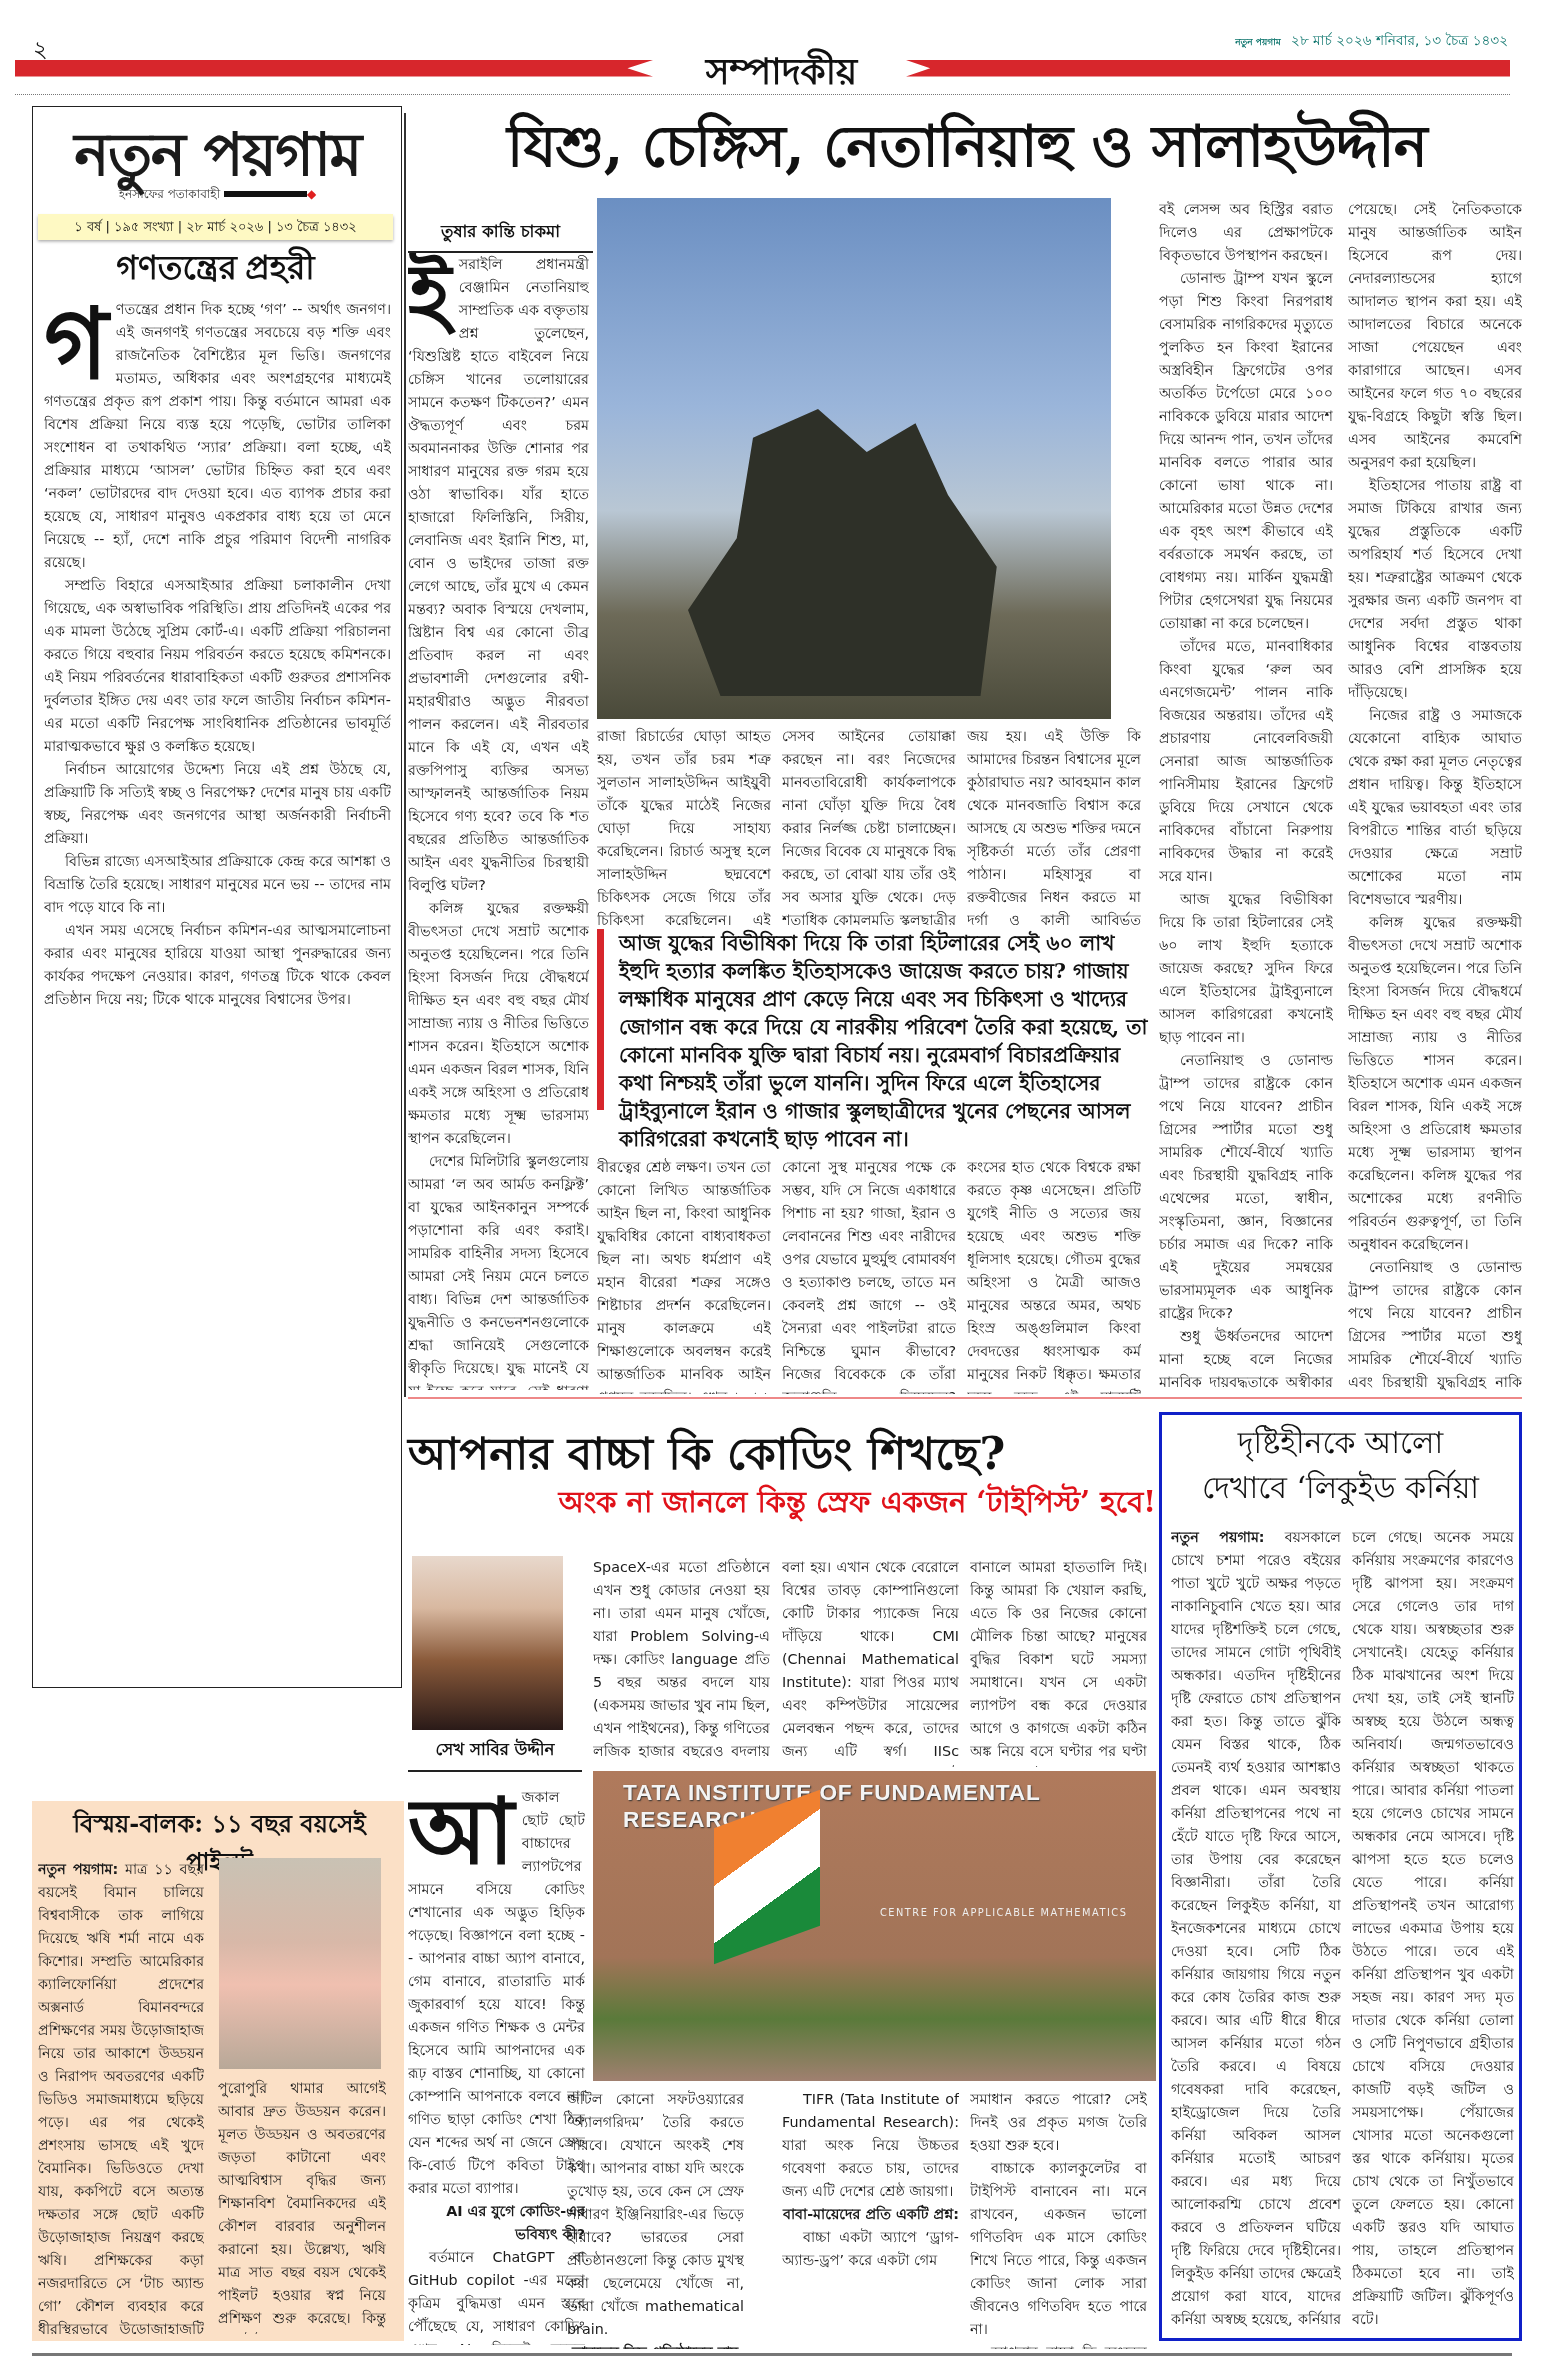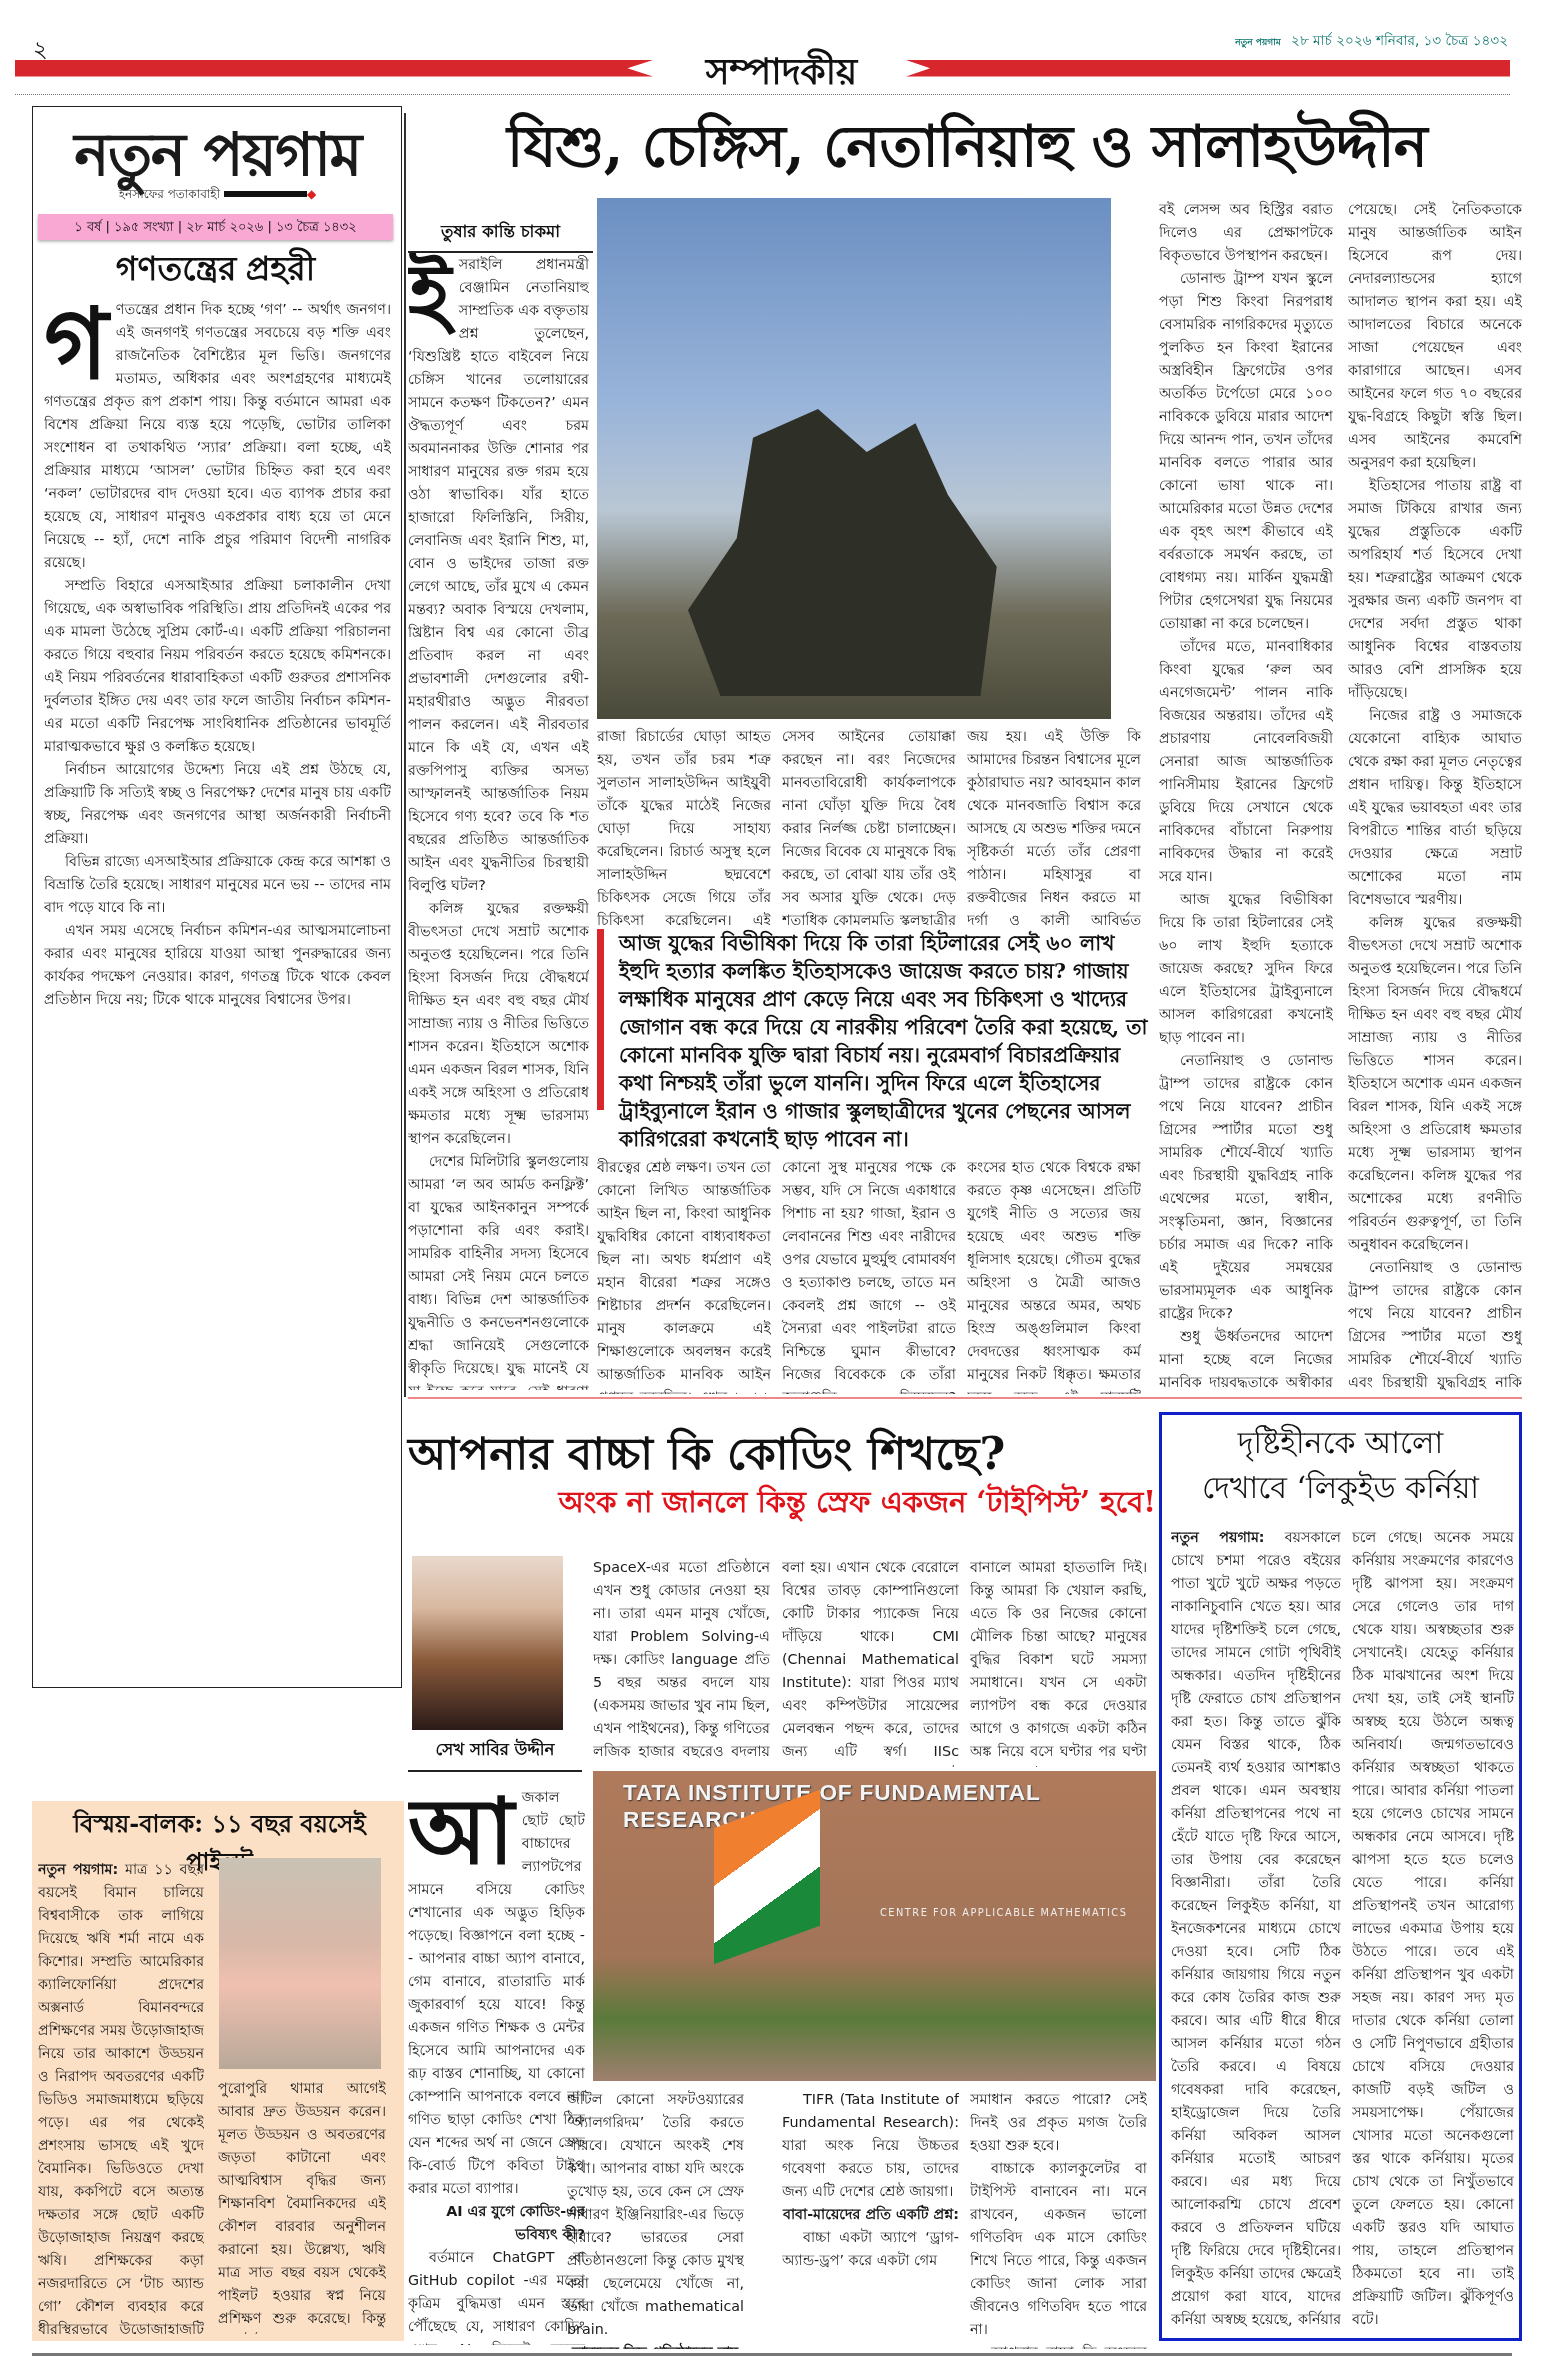--- a/index.html
+++ b/index.html
@@ -14,22 +14,22 @@
 .band.l{left:15px;width:638px;clip-path:polygon(0 0,100% 0,96% 50%,100% 100%,0 100%)}
 .band.r{left:906px;width:604px;clip-path:polygon(0 0,100% 0,100% 100%,0 100%,4% 50%)}
 .section-title{left:657px;top:44px;width:249px;text-align:center;font-size:36px;font-weight:bold;font-family:"DejaVu Serif",serif}
 .dateline{right:45px;top:30px;font-size:13.6px;color:#0f766e}
 .dateline .mast{font-weight:bold;font-size:9px;margin-right:6px}
 .dotline{left:15px;top:94px;width:1495px;border-top:1.5px dotted #777}
 .leftbox{left:32px;top:106px;width:370px;height:1582px;border:1.5px solid #222}
 .masthead{left:44px;top:121px;width:347px;height:91px;text-align:center}
 .masthead .logo{font-size:59px;font-weight:bold;letter-spacing:-1.5px;line-height:68px;color:#1a1a1a;font-family:"DejaVu Sans",sans-serif}
 .masthead .tag{font-size:12px;color:#333;margin-top:-4.5px}
-.issue-bar{left:38px;top:214px;width:355px;height:26px;background:#f9a8d4;box-shadow:0 2.3px 3px #aaa;font-size:13px;text-align:center;line-height:26px}
-.edit-title{left:38px;top:242px;width:355px;text-align:center;font-size:33px;font-weight:bold;font-family:Liberation Sans, sans-serif;line-height:53px}
+.issue-bar{left:38px;top:214px;width:355px;height:26px;background:#fef9c3;box-shadow:0 2.3px 3px #aaa;font-size:13px;text-align:center;line-height:26px}
+.edit-title{left:38px;top:242px;width:355px;text-align:center;font-size:33px;font-weight:bold;font-family:Liberation Serif, serif;line-height:53px}
 .dropcap{font-size:98px;font-weight:bold;line-height:91px;float:left;margin:0 7.6px 0 0;font-family:"DejaVu Serif",serif}
 .main-head{left:423px;top:100px;width:1088px;text-align:center;font-size:57px;font-weight:bold;font-family:"DejaVu Serif",serif;line-height:91px;letter-spacing:-0.8px}
 .vline{width:1.5px;background:#333}
 .byline{left:408px;top:219px;width:185px;text-align:center;font-size:16.6px;font-weight:bold;border-bottom:2.3px solid #222;padding-bottom:5px}
 .photo-statue{left:597px;top:198px;width:514px;height:521px;background:linear-gradient(180deg,#6b8fc2 0%,#9ab5da 40%,#b9c7d4 60%,#6d6a58 80%,#4a4a3a 100%)}
 .statue-shape{position:absolute;left:91px;top:211px;width:325px;height:287px;background:#2e3028;clip-path:polygon(20% 10%,40% 0,55% 15%,70% 5%,80% 30%,95% 55%,90% 100%,10% 100%,0 70%,15% 45%)}
 .pullquote{left:597px;top:929px;width:559px;height:181px;border-left:7.6px solid #d7262c;padding-left:15px;font-size:20.4px;font-weight:bold;line-height:28px;font-family:"DejaVu Serif",serif}
 .sep-h{height:2.3px;background:#e88;}
 .coding-head{left:408px;top:1424px;width:748px;text-align:left;font-size:44px;font-weight:bold;font-family:"DejaVu Serif",serif;line-height:60px}
 .coding-sub{left:408px;top:1480px;width:748px;text-align:right;font-size:29px;font-weight:bold;color:#e0121a;font-family:"DejaVu Serif",serif;line-height:45px}

